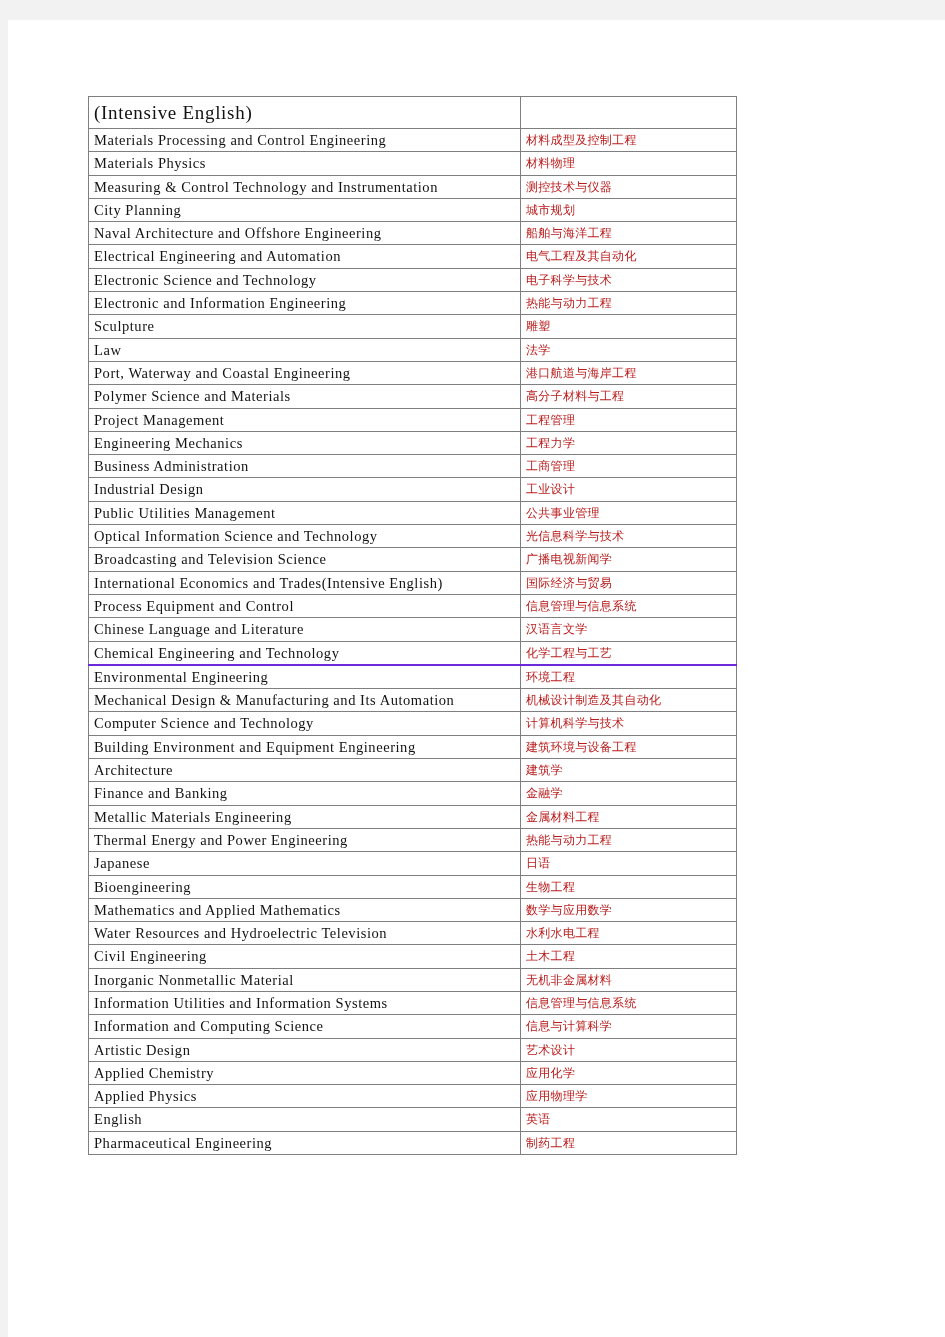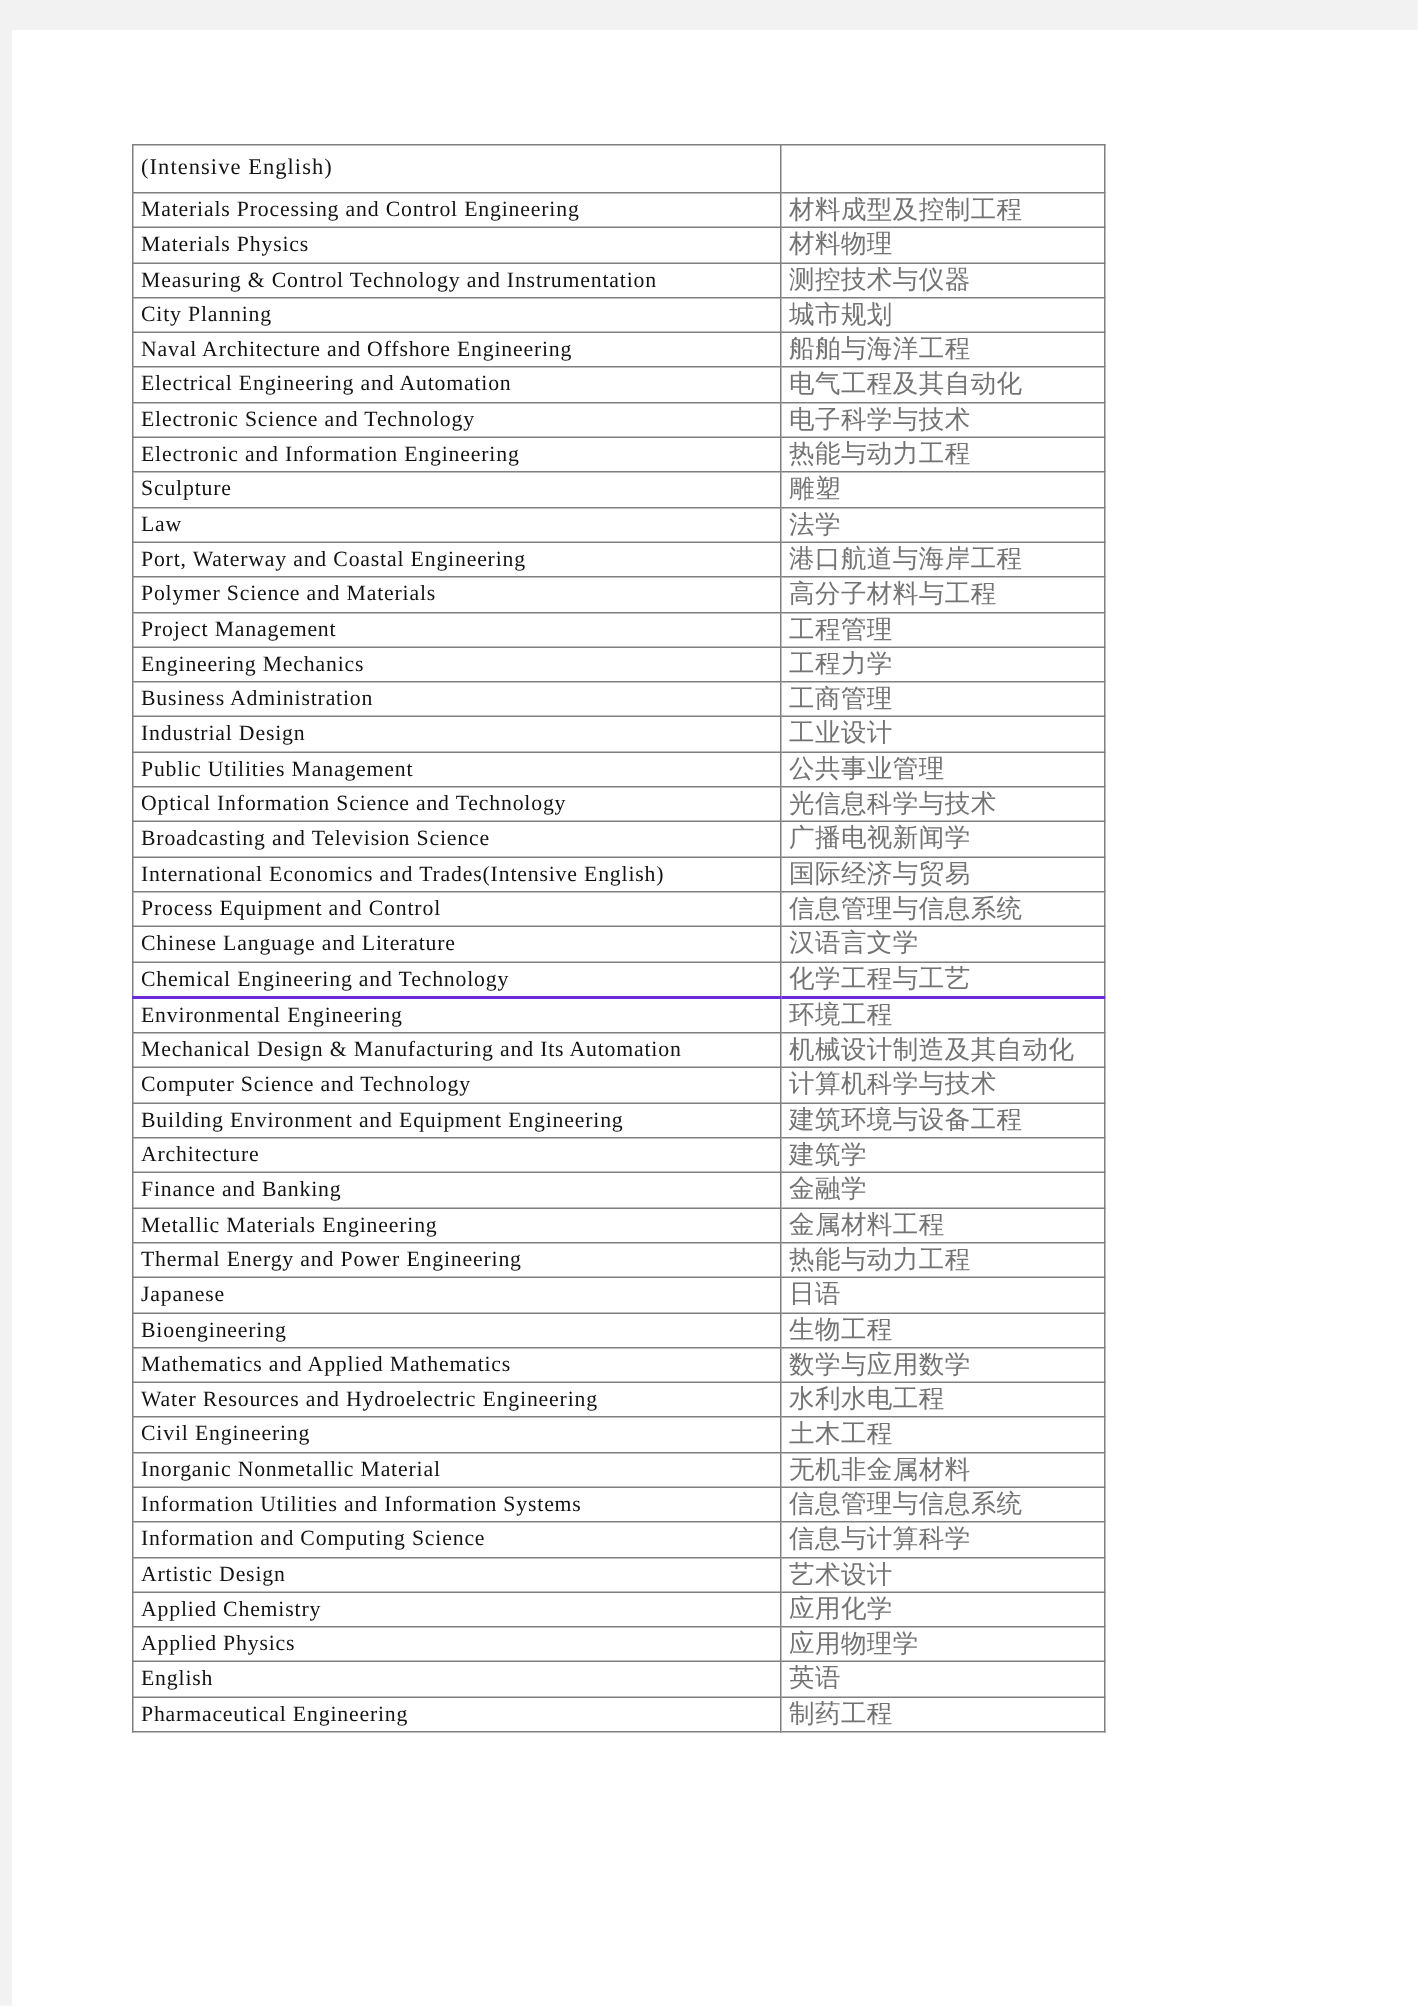--- a/index.html
+++ b/index.html
@@ -55,29 +55,29 @@
   
   td.en {
     color: #131313;
     font-size: 14.5px;
     letter-spacing: 0.55px;
     font-family: "Liberation Serif", "DejaVu Serif", serif;
   }
 
   
   td.zh {
-    color: #737373;
-    font-size: 17px;
+    color: #b91c1c;
+    font-size: 12px;
     letter-spacing: 0.3px;
     font-family: "DejaVu Sans", "Liberation Sans", sans-serif;
   }
 
   
   tr.lead td.en {
-    font-size: 15px;
+    font-size: 19px;
     height: 31px;
     line-height: 31px;
     letter-spacing: 0.7px;
   }
   tr.lead td.zh {
     height: 31px;
     line-height: 31px;
   }
 
   
@@ -238,21 +238,21 @@
           </tr>
           <tr>
             <td class="en">Bioengineering</td>
             <td class="zh">生物工程</td>
           </tr>
           <tr>
             <td class="en">Mathematics and Applied Mathematics</td>
             <td class="zh">数学与应用数学</td>
           </tr>
           <tr>
-            <td class="en">Water Resources and Hydroelectric Engineering</td>
+            <td class="en">Water Resources and Hydroelectric Television</td>
             <td class="zh">水利水电工程</td>
           </tr>
           <tr>
             <td class="en">Civil Engineering</td>
             <td class="zh">土木工程</td>
           </tr>
           <tr>
             <td class="en">Inorganic Nonmetallic Material</td>
             <td class="zh">无机非金属材料</td>
           </tr>

